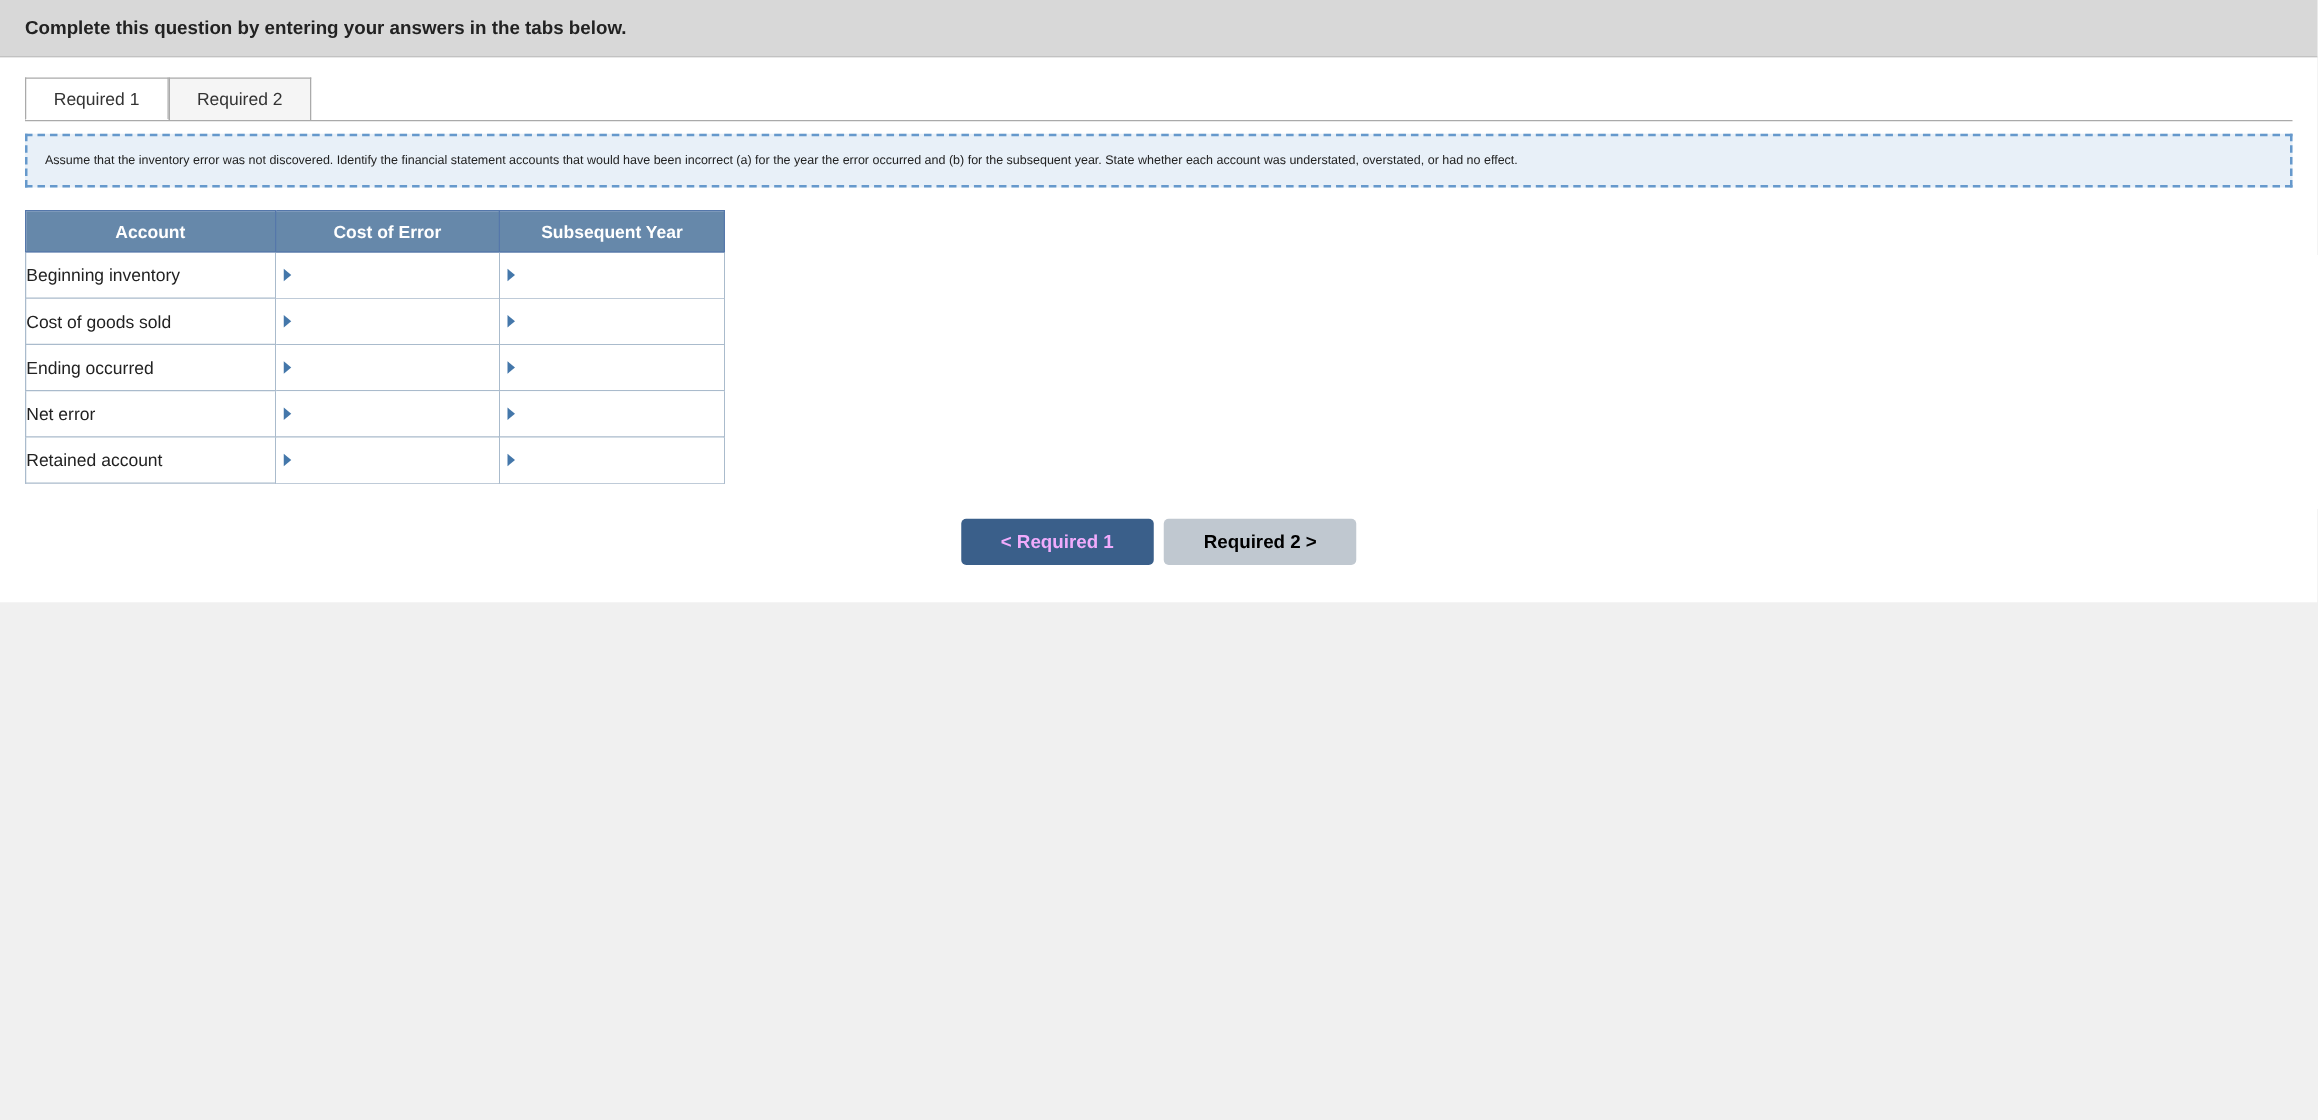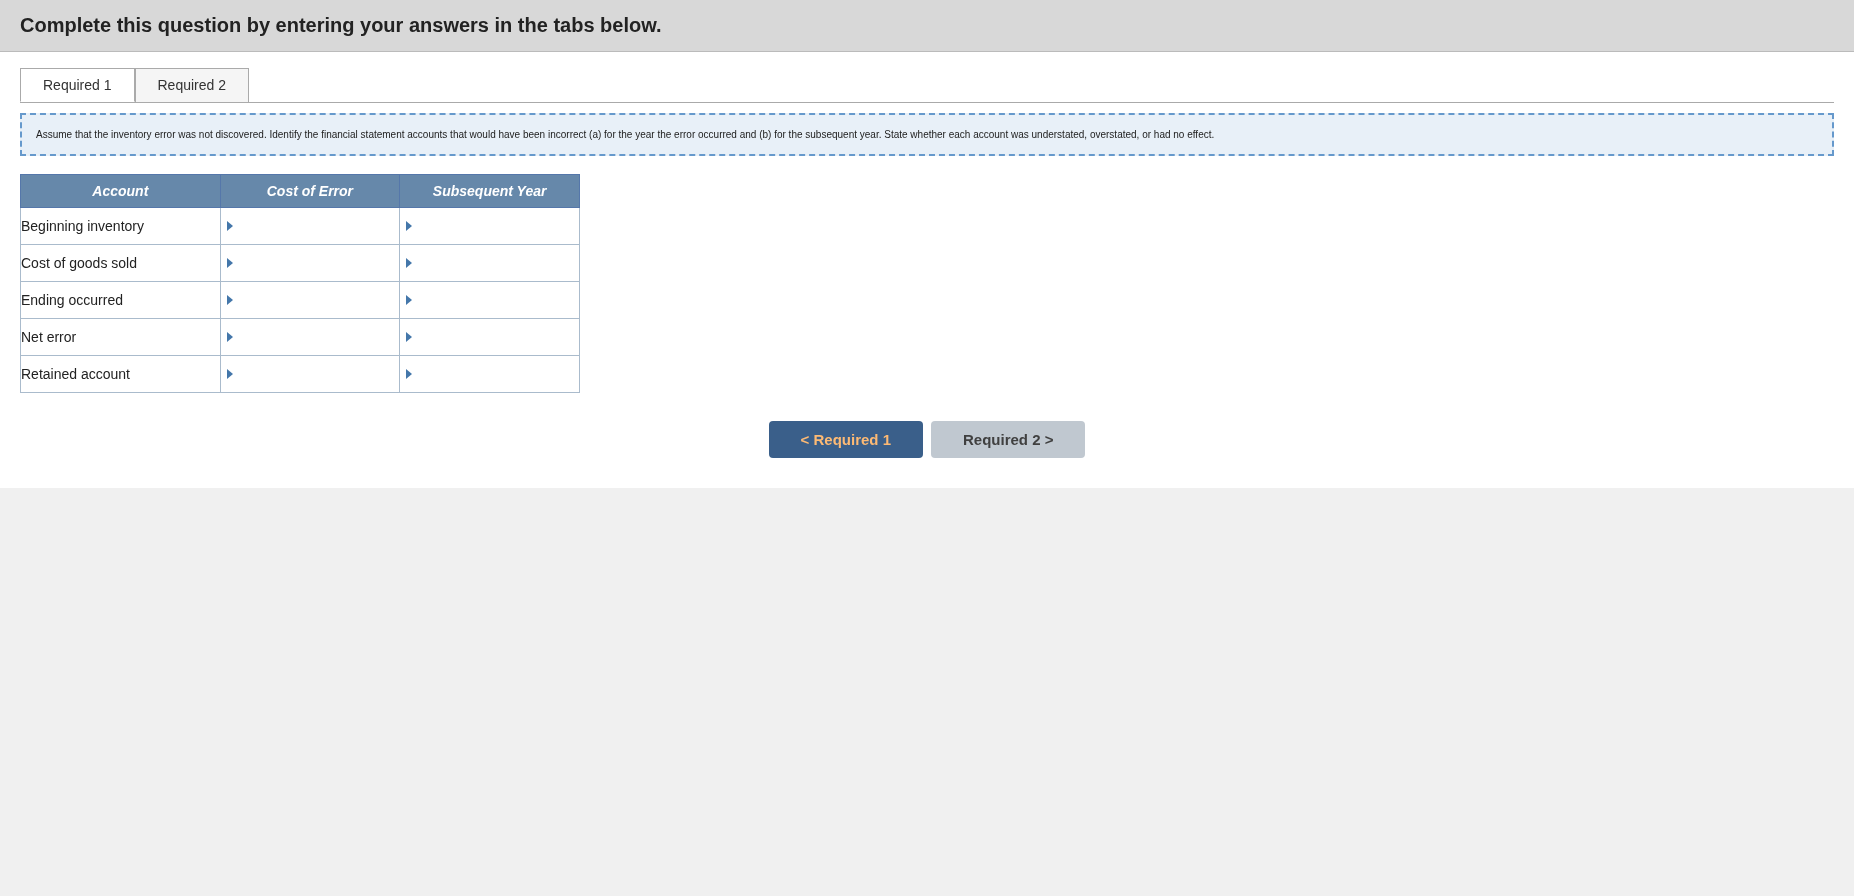--- a/index.html
+++ b/index.html
@@ -7,21 +7,21 @@
       font-family: Arial, sans-serif;
       font-size: 14px;
       background: #f0f0f0;
       color: #222;
     }
 
     .top-banner {
       background: #d8d8d8;
       padding: 14px 20px;
       font-weight: bold;
-      font-size: 20px;
+      font-size: 15px;
       border-bottom: 1px solid #bbb;
     }
 
     .main-content {
       background: #fff;
       padding: 16px 20px 30px 20px;
     }
 
     .tabs-row {
       display: flex;
@@ -74,21 +74,20 @@
     }
 
     table thead tr th {
       background: #6688aa;
       color: #fff;
       font-weight: bold;
       text-align: center;
       padding: 8px 12px;
       border: 1px solid #5577aa;
       font-size: 14px;
-      font-style: italic;
     }
 
     table thead tr th:first-child {
       background: #6688aa;
     }
 
     table tbody tr td {
       border: 1px solid #aabbcc;
       padding: 7px 0;
       font-size: 14px;
@@ -136,27 +135,27 @@
       padding: 10px 32px;
       font-size: 15px;
       font-weight: bold;
       border: none;
       border-radius: 4px;
       cursor: pointer;
     }
 
     .nav-btn-primary {
       background: #3a5f8a;
-      color: #fdba74;
+      color: #f0abfc;
       text-align: right;
     }
 
     .nav-btn-secondary {
       background: #c0c8d0;
-      color: #404040;
+      color: #000000;
       cursor: default;
     }
   </style>
 </head>
 <body>
 
 <div class="top-banner">
   <span>Complete this question by entering your answers in the tabs below.</span>
 </div>
 

